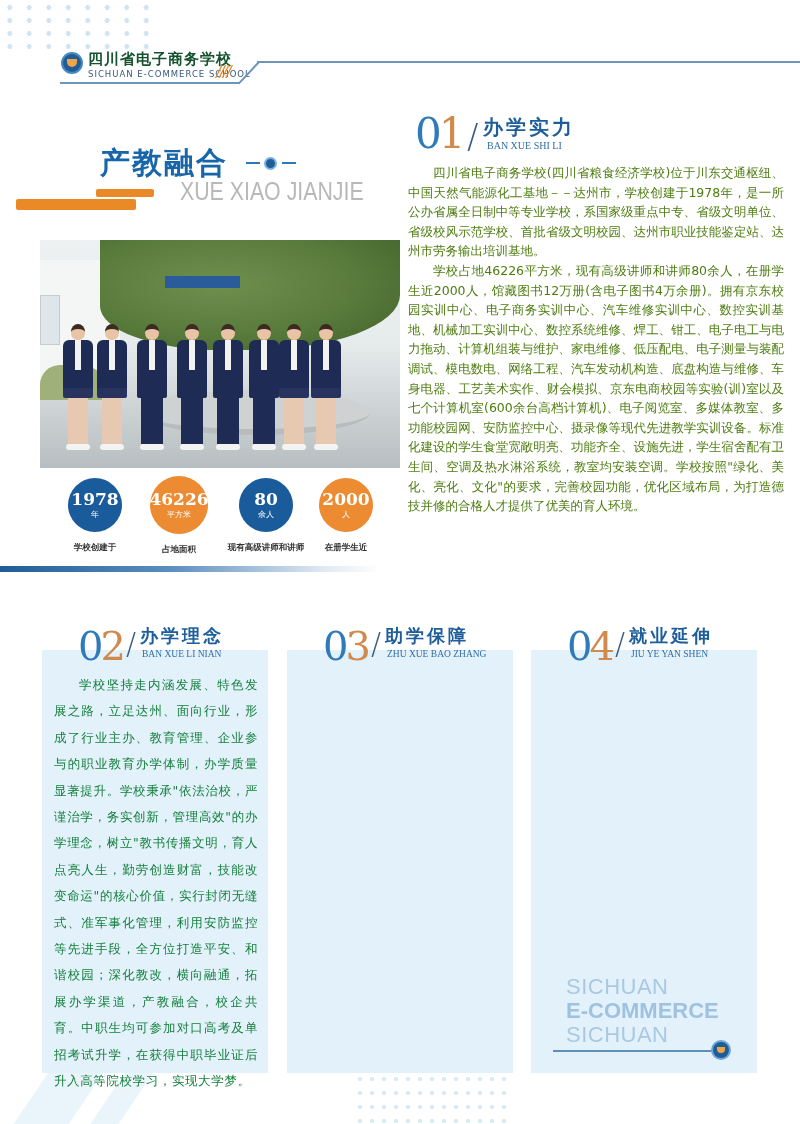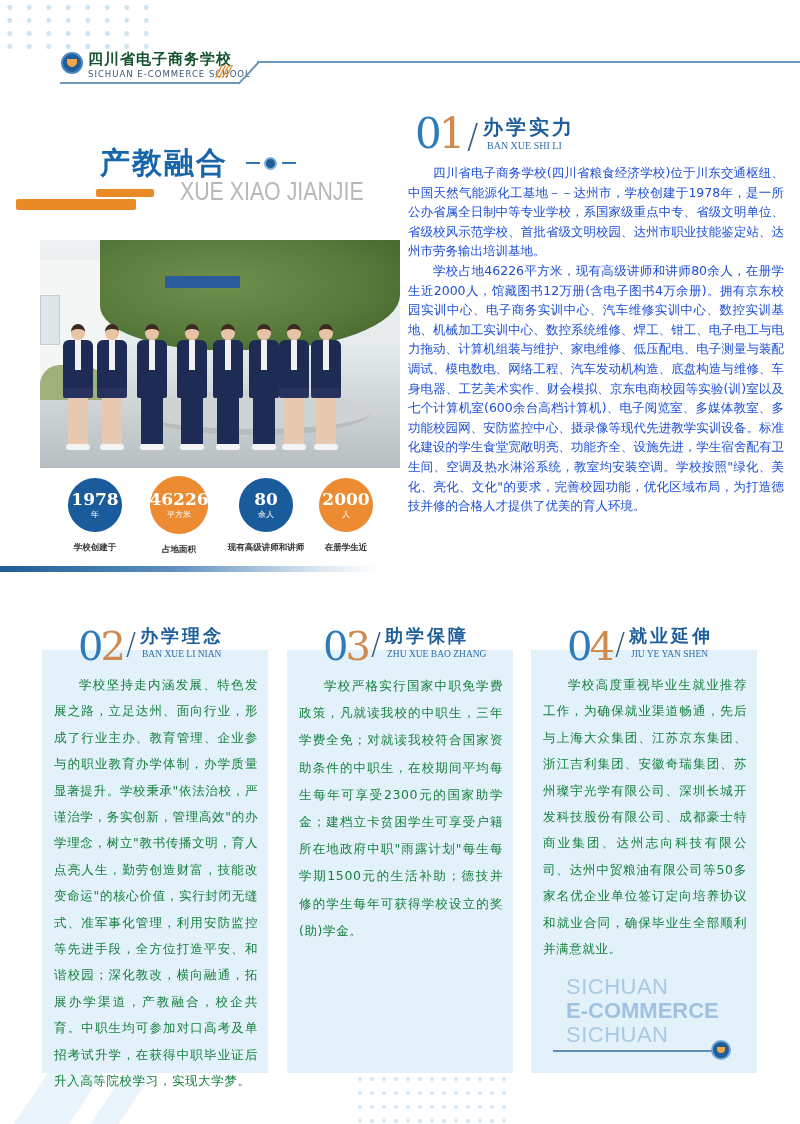--- a/index.html
+++ b/index.html
@@ -67,21 +67,21 @@
   .sec-head { position: absolute; }
   .sec-num { position: absolute; left: 0; top: 0; font-family: "DejaVu Serif", "Liberation Serif", serif; font-size: 42px; font-weight: normal; line-height: 44px; color: #2f7ab8; letter-spacing: -3px; }
   .sec-num .d2 { color: #d08a4e; }
   .sec-slash { position: absolute; top: 4px; font-size: 34px; color: #3a5f83; font-weight: 300; }
   .sec-cn { position: absolute; top: 2px; font-family: "DejaVu Serif", "Liberation Serif", serif; font-size: 20px; color: #1e5e9a; letter-spacing: 3px; font-weight: bold; }
   .sec-en { position: absolute; top: 28px; font-family: "Liberation Serif", serif; font-size: 10px; color: #2f6ea8; white-space: nowrap; }
 
   .sec01 { left: 415px; top: 112px; width: 200px; height: 50px; }
   .sec01 .sec-slash { left: 52px; } .sec01 .sec-cn { left: 68px; } .sec01 .sec-en { left: 72px; }
 
-  .body-text { position: absolute; font-size: 12.5px; line-height: 19.6px; color: #1d4ed8; text-align: justify; }
+  .body-text { position: absolute; font-size: 12.5px; line-height: 19.6px; color: #4d7c0f; text-align: justify; }
   .body-text p { text-indent: 2em; }
   .intro-text { left: 408px; top: 163px; width: 376px; }
 
   
   .panel { position: absolute; top: 650px; width: 226px; height: 423px; background: #e3f1fb; }
   .panel-2 { left: 42px; }
   .panel-3 { left: 287px; }
   .panel-4 { left: 531px; }
   .panel-head { position: absolute; top: -26px; left: 36px; width: 200px; height: 50px; }
   .panel-head .sec-slash { left: 48px; top: 2px; font-size: 30px; }
@@ -244,35 +244,29 @@
   </div>
 </div>
 
 <div class="panel panel-3">
   <div class="sec-head panel-head">
     <div class="sec-num"><span>0</span><span class="d2">3</span></div>
     <div class="sec-slash">/</div>
     <div class="sec-cn">助学保障</div>
     <div class="sec-en">ZHU XUE BAO ZHANG</div>
   </div>
-  <div class="panel-text">
-    <p>学校严格实行国家中职免学费政策，凡就读我校的中职生，三年学费全免；对就读我校符合国家资助条件的中职生，在校期间平均每生每年可享受2300元的国家助学金；建档立卡贫困学生可享受户籍所在地政府中职"雨露计划"每生每学期1500元的生活补助；德技并修的学生每年可获得学校设立的奖(助)学金。</p>
-  </div>
 </div>
 
 <div class="panel panel-4">
   <div class="sec-head panel-head">
     <div class="sec-num"><span>0</span><span class="d2">4</span></div>
     <div class="sec-slash">/</div>
     <div class="sec-cn">就业延伸</div>
     <div class="sec-en">JIU YE YAN SHEN</div>
   </div>
-  <div class="panel-text">
-    <p>学校高度重视毕业生就业推荐工作，为确保就业渠道畅通，先后与上海大众集团、江苏京东集团、浙江吉利集团、安徽奇瑞集团、苏州璨宇光学有限公司、深圳长城开发科技股份有限公司、成都豪士特商业集团、达州志向科技有限公司、达州中贸粮油有限公司等50多家名优企业单位签订定向培养协议和就业合同，确保毕业生全部顺利并满意就业。</p>
-  </div>
   <div class="wm">
     <div class="l1">SICHUAN</div>
     <div class="l2">E-COMMERCE</div>
     <div class="l3">SICHUAN</div>
   </div>
   <div class="wm-line"></div>
   <div class="wm-logo"></div>
 </div>
 
 </body></html>

